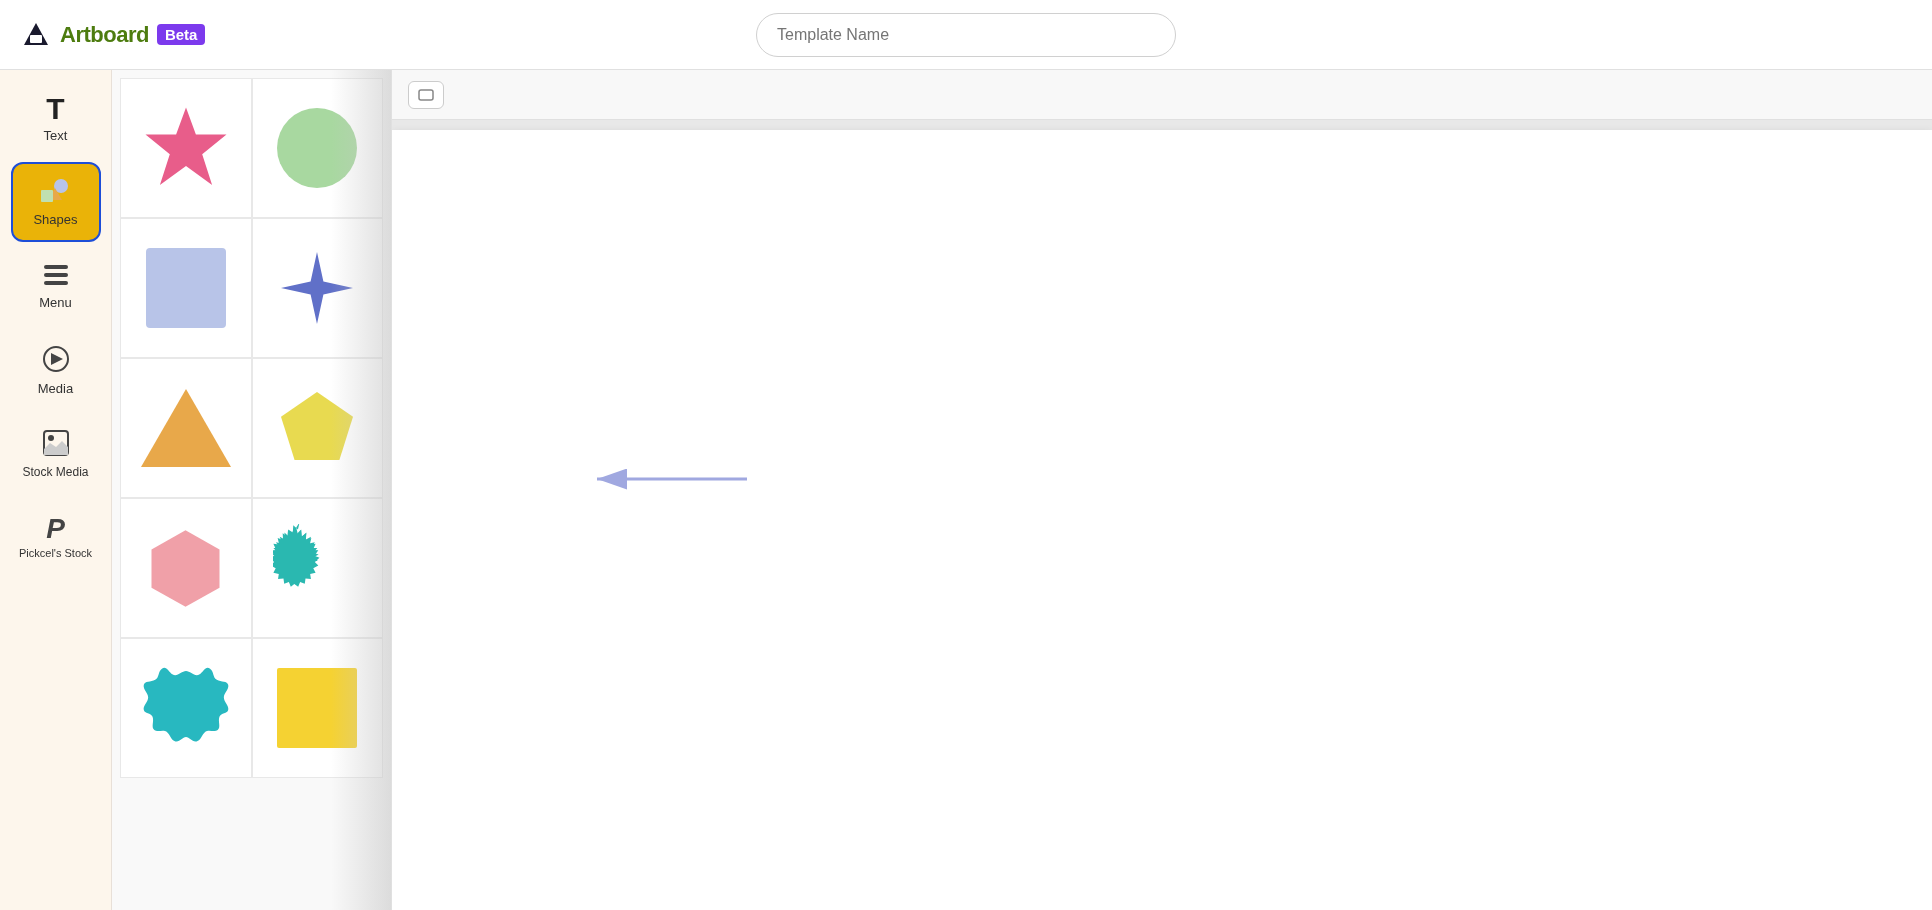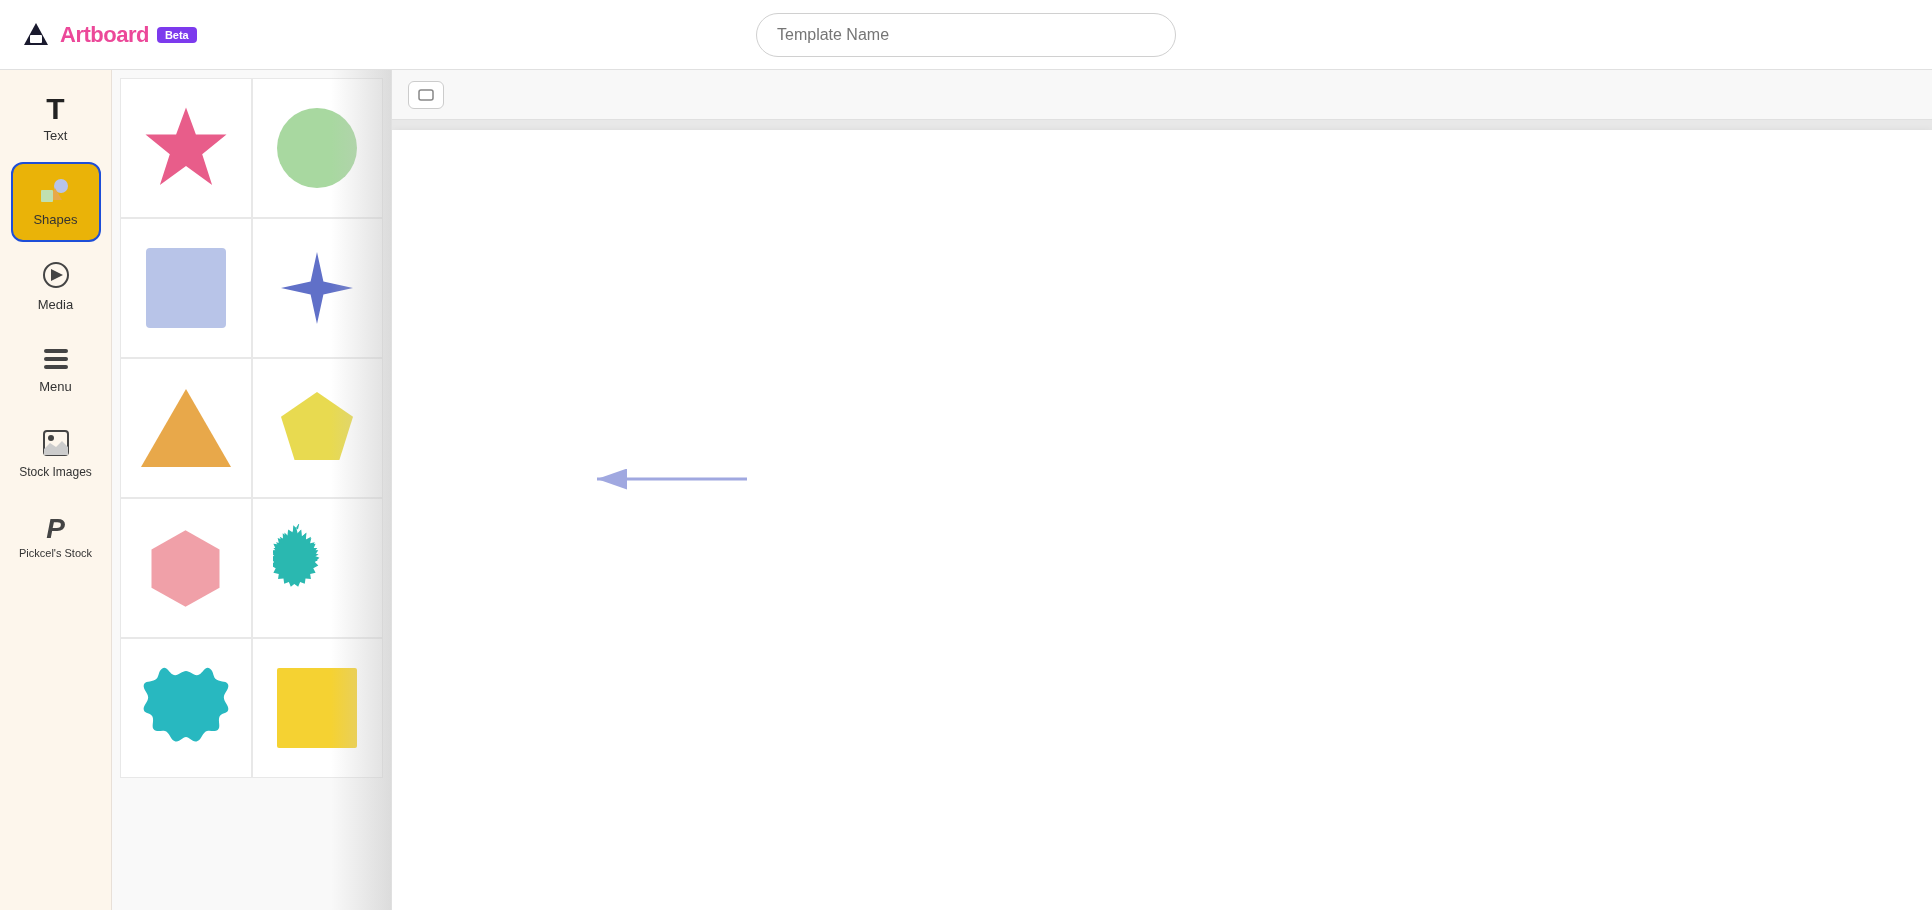--- a/index.html
+++ b/index.html
@@ -31,28 +31,28 @@
     }
 
     .logo-icon {
       width: 32px;
       height: 32px;
     }
 
     .logo-text {
       font-size: 22px;
       font-weight: 700;
-      color: #ec4899;
+      color: #4d7c0f;
       letter-spacing: -0.5px;
     }
 
     .beta-badge {
       background: #7c3aed;
       color: #fff;
-      font-size: 11px;
+      font-size: 15px;
       font-weight: 600;
       padding: 2px 8px;
       border-radius: 4px;
     }
 
     .template-name-input {
       margin-left: auto;
       margin-right: auto;
       width: 420px;
       height: 44px;
@@ -273,49 +273,49 @@
           <circle cx="20" cy="8" r="7" fill="#b8c4e8"></circle>
           <polygon points="7,22 14,10 21,22" fill="#e8a84a"></polygon>
           <rect x="0" y="12" width="12" height="12" rx="1" fill="#c0e0b0"></rect>
         </svg>
       </span>
       <span class="tool-label">Shapes</span>
     </div>
 
     <div class="tool-item">
       <span class="tool-icon">
-        <svg width="28" height="28" viewBox="0 0 28 28">
-          <circle cx="14" cy="14" r="12" fill="none" stroke="#444" stroke-width="2"></circle>
-          <polyline points="9,8 9,20 21,14" fill="#444"></polyline>
-        </svg>
-      </span>
-      <span class="tool-label">Media</span>
-    </div>
-
-    <div class="tool-item">
-      <span class="tool-icon">
         <svg width="28" height="24" viewBox="0 0 28 24">
           <rect x="2" y="2" width="24" height="4" rx="2" fill="#444"></rect>
           <rect x="2" y="10" width="24" height="4" rx="2" fill="#444"></rect>
           <rect x="2" y="18" width="24" height="4" rx="2" fill="#444"></rect>
         </svg>
       </span>
       <span class="tool-label">Menu</span>
+    </div>
+
+    <div class="tool-item">
+      <span class="tool-icon">
+        <svg width="28" height="28" viewBox="0 0 28 28">
+          <circle cx="14" cy="14" r="12" fill="none" stroke="#444" stroke-width="2"></circle>
+          <polyline points="9,8 9,20 21,14" fill="#444"></polyline>
+        </svg>
+      </span>
+      <span class="tool-label">Media</span>
     </div>
 
 
     <div class="tool-item">
       <span class="tool-icon">
         <svg width="28" height="28" viewBox="0 0 28 28">
           <rect x="2" y="2" width="24" height="24" rx="3" fill="none" stroke="#444" stroke-width="2"></rect>
           <circle cx="9" cy="9" r="3" fill="#444"></circle>
           <polyline points="2,20 8,14 14,18 20,12 26,18 26,26 2,26" fill="#ccc" stroke="none"></polyline>
         </svg>
       </span>
-      <span class="tool-label" style="font-size:12px;text-align:center;line-height:1.2;">Stock Images</span>
+      <span class="tool-label" style="font-size:12px;text-align:center;line-height:1.2;">Stock Media</span>
     </div>
 
     <div class="tool-item">
       <span class="tool-icon" style="font-size:28px;font-weight:700;color:#444;font-style:italic;">P</span>
       <span class="tool-label" style="font-size:11px;text-align:left;line-height:1.2;">Pickcel's Stock</span>
     </div>
   </div>
 
   <div class="shapes-panel" style="position:relative;">
 

